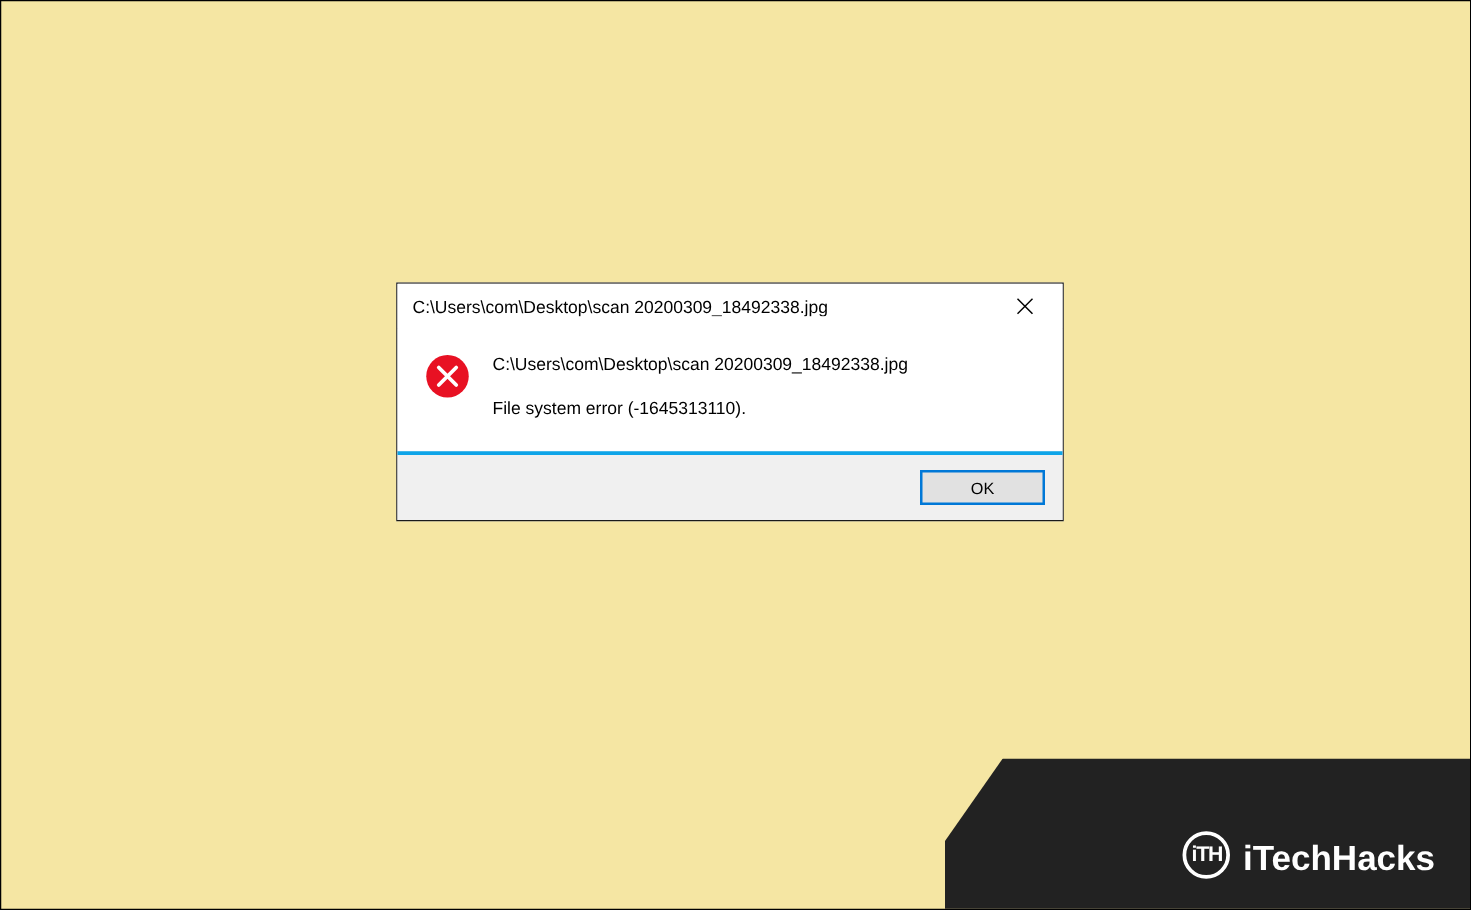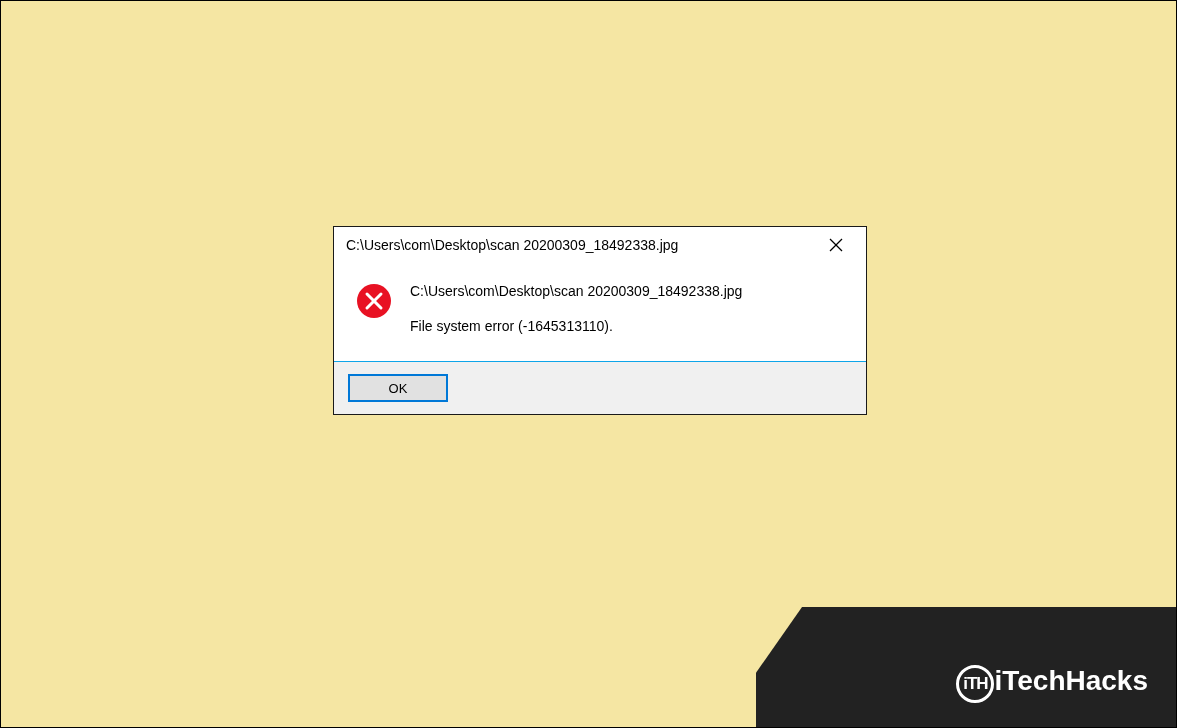--- a/index.html
+++ b/index.html
@@ -7,21 +7,21 @@
     width: 1177px;
     height: 728px;
     background: #f5e6a3;
     font-family: "Segoe UI", Tahoma, sans-serif;
     position: relative;
     overflow: hidden;
     border: 1px solid #000;
   }
   .dialog {
     position: absolute;
-    left: 332px;
+    left: 316px;
     top: 225px;
     width: 534px;
     background: #fff;
     border: 1px solid #1a1a1a;
   }
   .titlebar {
     display: flex;
     align-items: center;
     justify-content: space-between;
     height: 36px;
@@ -60,21 +60,22 @@
   .msg {
     font-size: 14px;
     color: #000;
     line-height: 1.5;
   }
   .msg-line1 { margin-bottom: 14px; }
   .footer {
     background: #f0f0f0;
     padding: 12px 14px;
     display: flex;
-    border-top: 1px solid #0ea5e9;
+    justify-content: flex-end;
+    border-top: 3px solid #0ea5e9;
   }
   .ok-btn {
     min-width: 100px;
     height: 28px;
     background: #e1e1e1;
     border: 2px solid #0078d7;
     font-size: 13px;
     color: #000;
     display: flex;
     align-items: center;
@@ -97,21 +98,22 @@
     height: 220px;
     background: #222;
     transform: skewX(-35deg);
     transform-origin: bottom right;
   }
   .watermark-content {
     position: absolute;
     right: 28px;
     bottom: 24px;
     display: flex;
-    align-items: flex-start;
+    align-items: flex-end;
+    gap: 10px;
     color: #fff;
     font-weight: 600;
     font-size: 28px;
   }
   .watermark-logo {
     width: 38px;
     height: 38px;
     border: 3px solid #fff;
     border-radius: 50%;
     display: flex;

